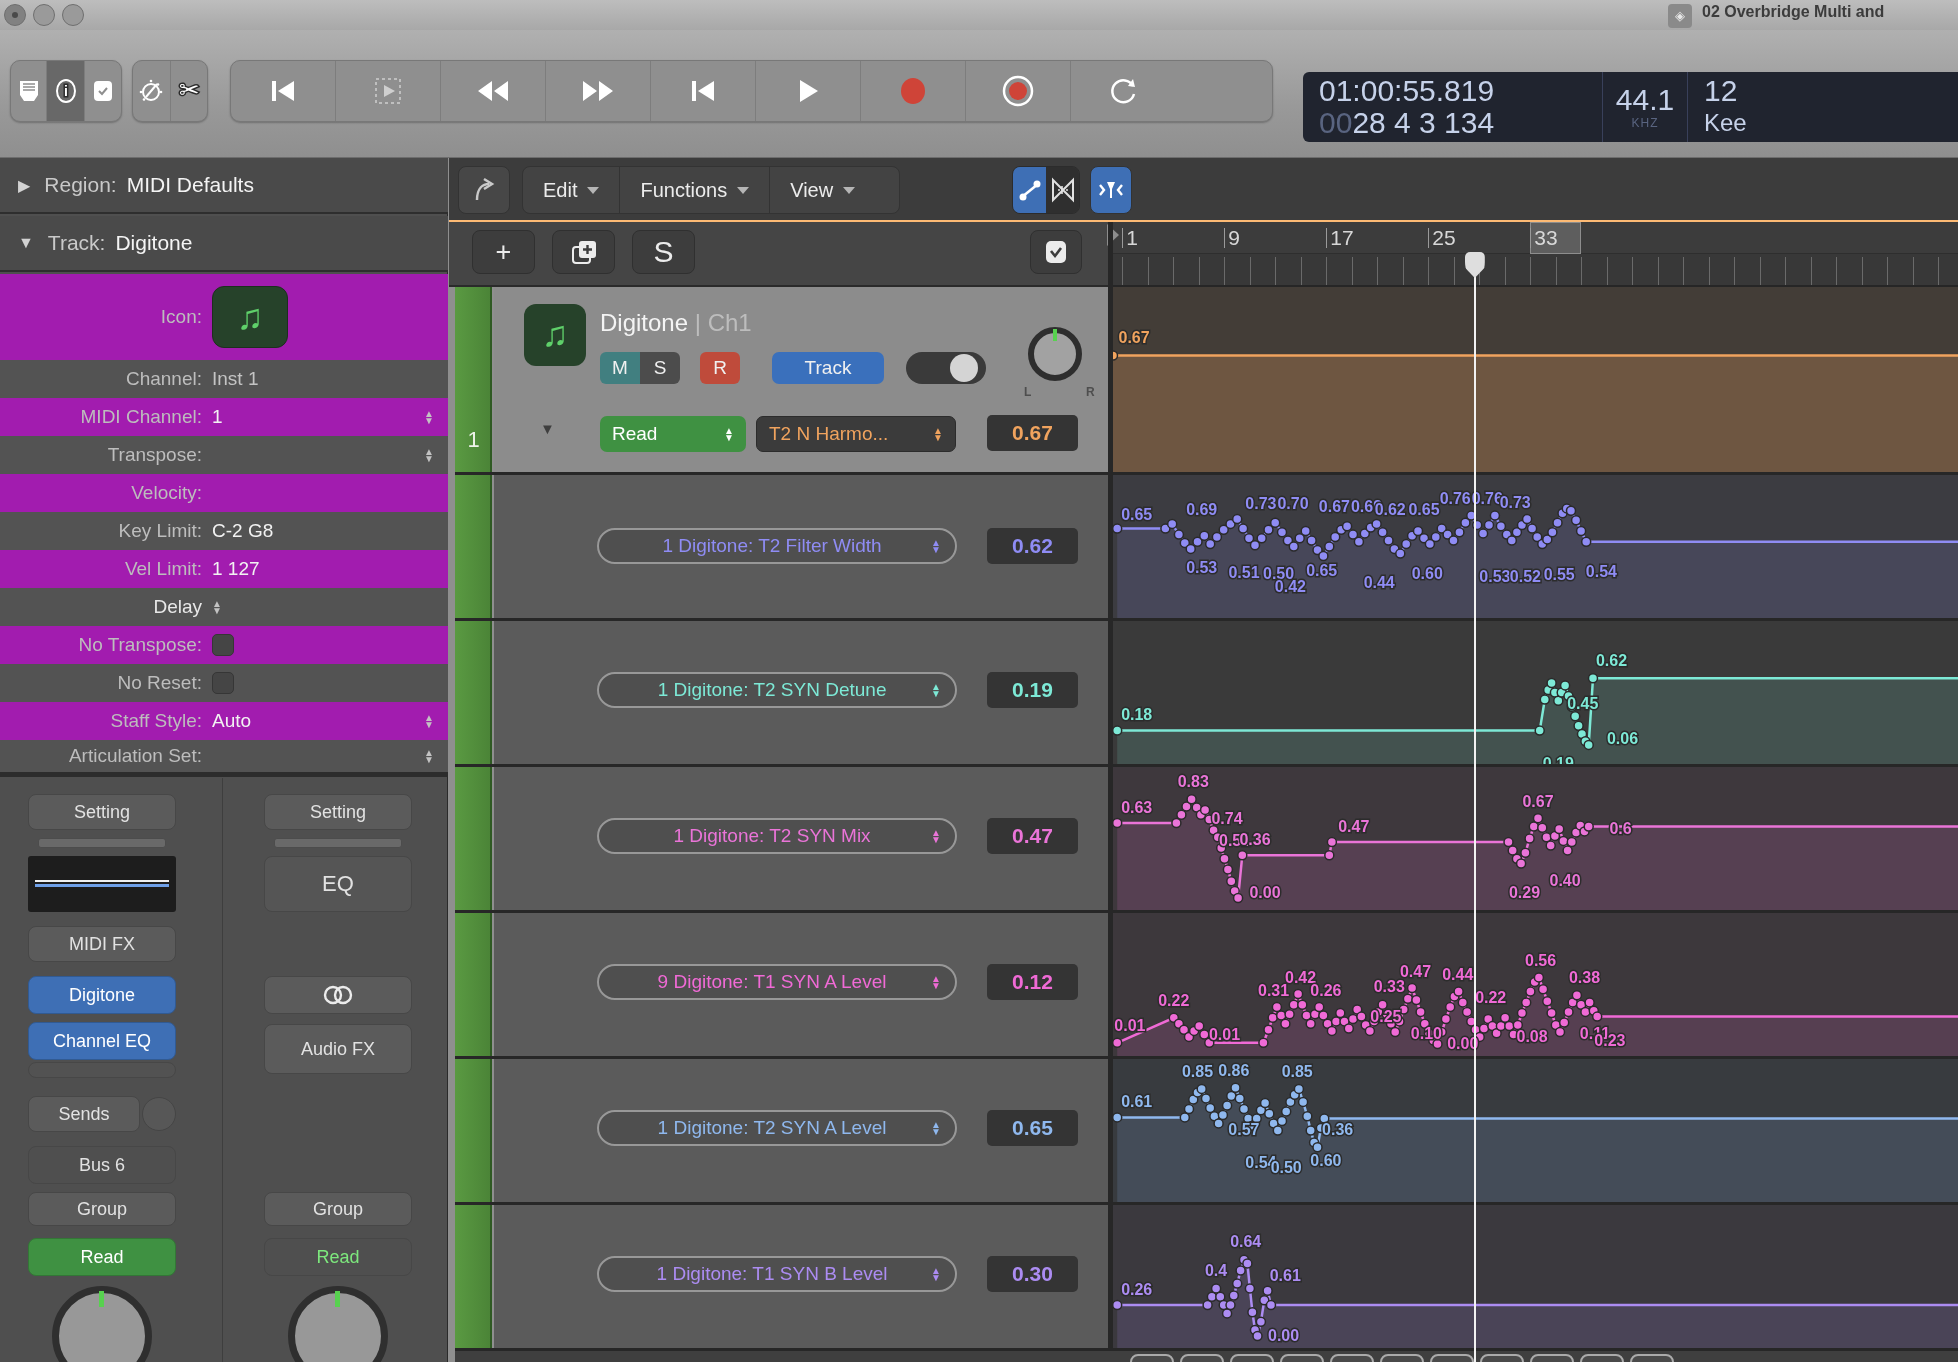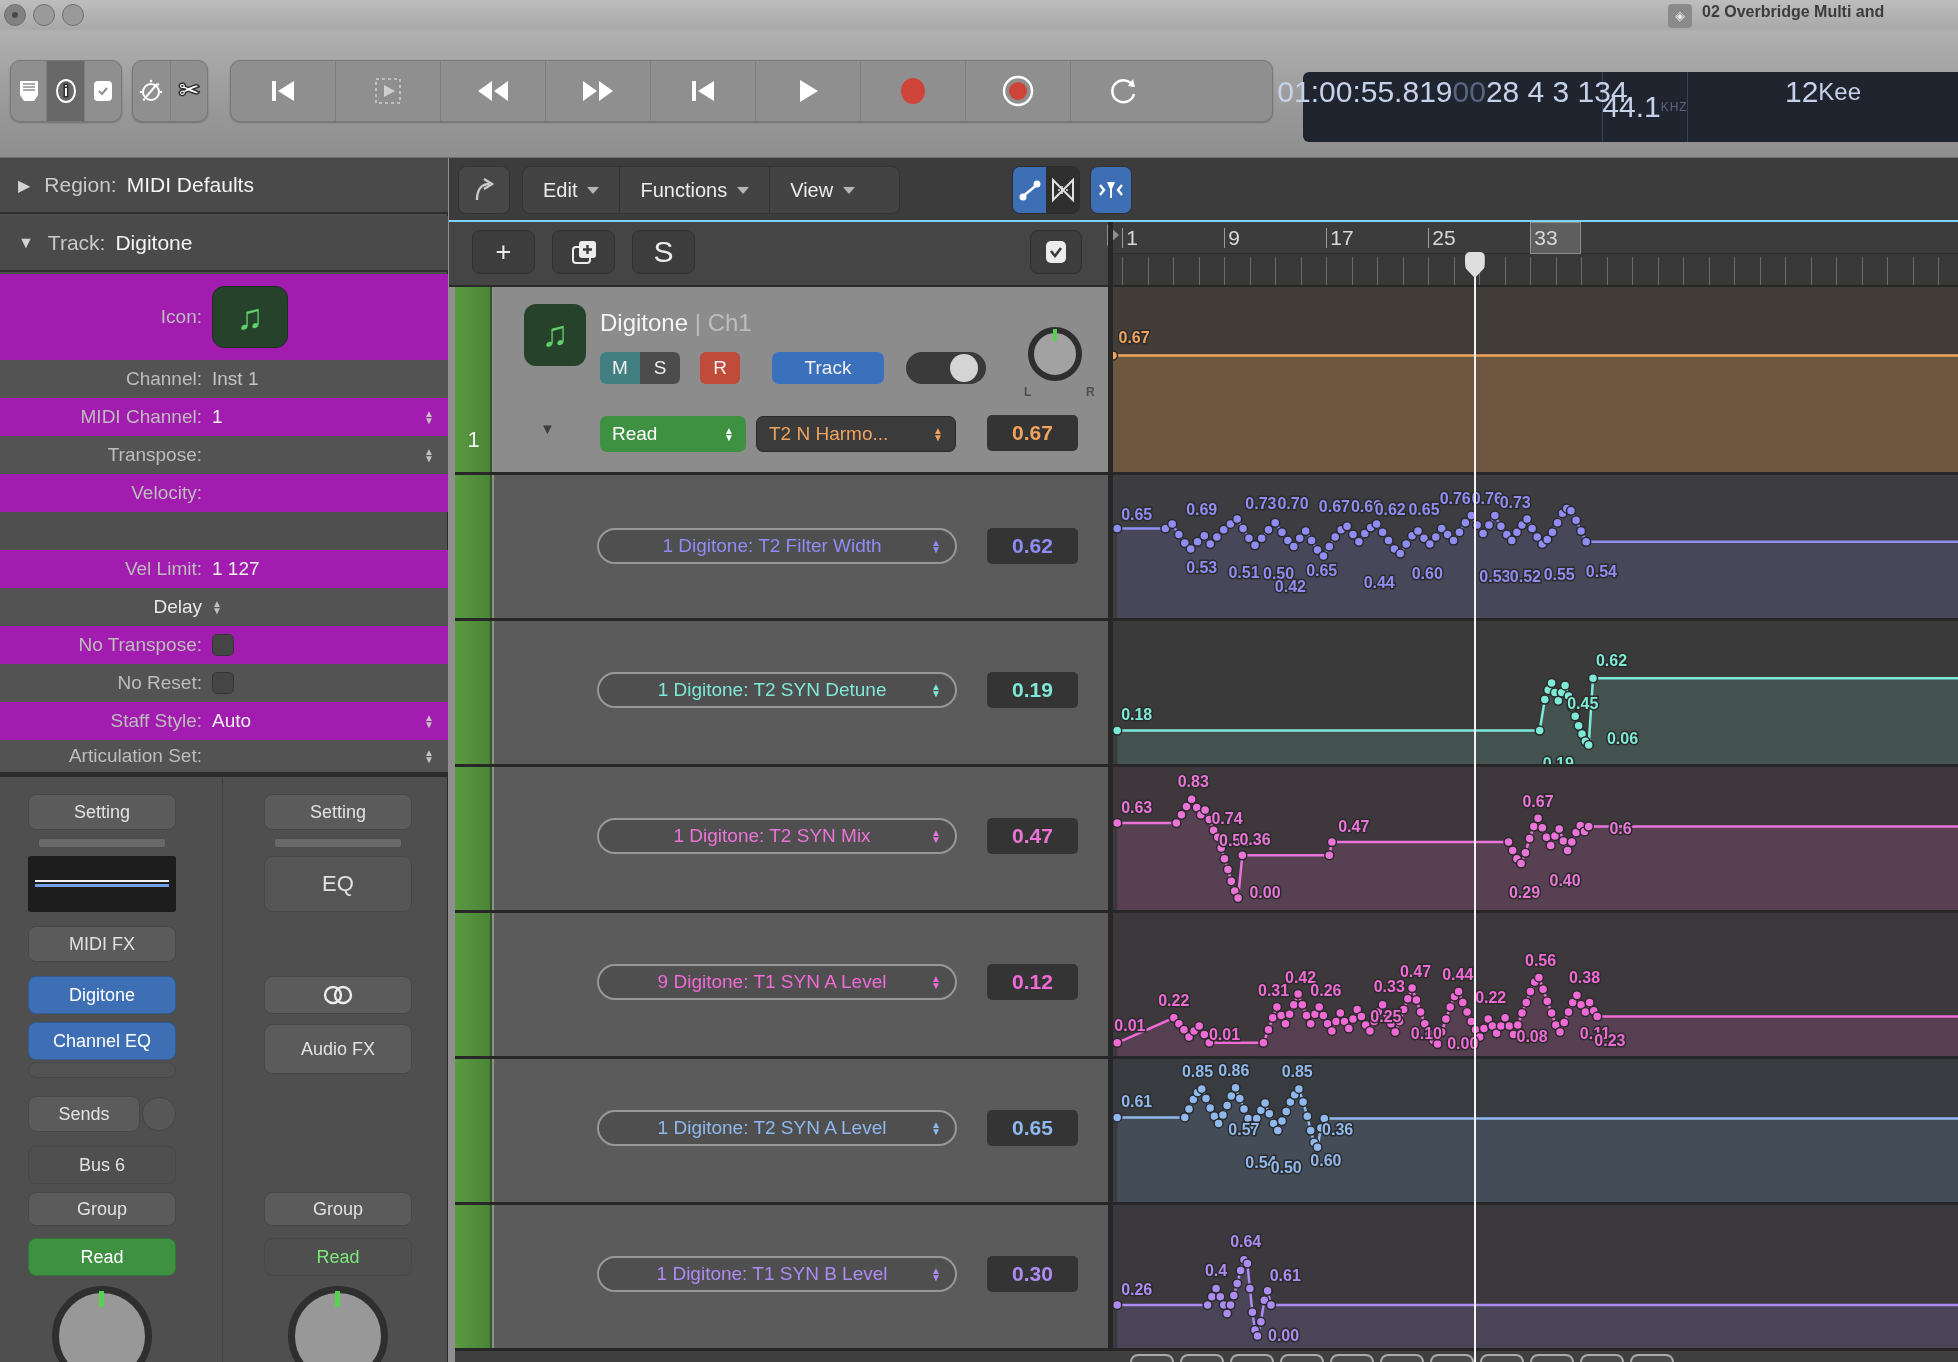--- a/index.html
+++ b/index.html
@@ -23,21 +23,21 @@
   .btn-group { position:absolute; top:30px; height:62px; background:#8f8f8f; border:1px solid #787878;
                border-radius:10px; display:flex; overflow:hidden; box-shadow:0 1px 2px rgba(0,0,0,.25); }
   .tb-btn { height:100%; display:flex; align-items:center; justify-content:center; color:#fff; border-right:1px solid #7d7d7d; }
   .tb-btn:last-child { border-right:none; }
   .tb-btn.sel { background:#686868; }
   .tb-btn svg { display:block; }
 
   
   .lcd { left:1303px; top:42px; width:655px; height:70px; background:#20242f; border-radius:6px 0 0 6px;
          display:flex; color:#c6d2ea; }
-  .lcd-sec { border-right:1px solid #39405a; padding:4px 16px; display:flex; flex-direction:row; justify-content:center; }
+  .lcd-sec { border-right:1px solid #39405a; padding:4px 16px; display:flex; flex-direction:column; justify-content:center; }
   .lcd-big { font-size:30px; line-height:32px; white-space:nowrap; }
   .lcd-dim { color:#596480; }
   .lcd-unit { font-size:12px; color:#596480; letter-spacing:1px; text-align:center; }
 
   
   .inspector { left:0; top:158px; width:448px; height:1204px; background:#4f4f4f; border-right:1px solid #2a2a2a; }
   .insp-band { position:absolute; left:0; width:448px; height:56px; background:#4a4a4a;
                border-bottom:2px solid #2e2e2e; display:flex; align-items:center; color:#c9c9c9; font-size:21px; }
   .insp-band .tri { margin:0 14px 0 18px; font-size:16px; color:#d2d2d2; }
   .insp-band .val { color:#f4f4f4; margin-left:10px; }
@@ -60,21 +60,21 @@
   .strip-btn.green { background:#3f9142; border-color:#337736; color:#fff; }
   .strip-btn.greentext { color:#7de87d; }
   .meterbar { position:absolute; height:10px; background:#696969; border-radius:3px; border:1px solid #4c4c4c; }
   .eq-thumb { position:absolute; background:#1d1d1d; border-radius:3px; }
   .knob { position:absolute; width:100px; height:100px; border-radius:50%; background:#989898;
           border:7px solid #2f2f2f; }
   .knob::after { content:""; position:absolute; left:40px; top:-2px; width:5px; height:16px; background:#57d14f; }
   .sends-circle { position:absolute; width:34px; height:34px; border-radius:50%; background:#575757; border:1px solid #454545; }
 
   
-  .ed-header { left:449px; top:158px; width:1509px; height:64px; background:#3c3c3c; border-bottom:2px solid #7dd3fc; }
+  .ed-header { left:449px; top:158px; width:1509px; height:64px; background:#3c3c3c; border-bottom:2px solid #fdba74; }
   .ed-btn { position:absolute; top:8px; height:48px; background:#474747; border:1px solid #333;
             border-radius:8px; display:flex; align-items:center; justify-content:center; color:#e6e6e6; }
   .seg { position:absolute; top:8px; height:48px; background:#434343; border:1px solid #333; border-radius:8px; display:flex; }
   .seg-item { display:flex; align-items:center; gap:10px; padding:0 20px; color:#ececec; font-size:20px; border-right:1px solid #333; }
   .seg-item:last-child { border-right:none; }
   .chev { width:0; height:0; border-left:6px solid transparent; border-right:6px solid transparent; border-top:7px solid #b5b5b5; }
   .mini-pair { position:absolute; top:8px; height:48px; display:flex; border-radius:8px; overflow:hidden; border:1px solid #2c2c2c; }
   .mini-btn { width:34px; display:flex; align-items:center; justify-content:center; }
   .mini-btn.on { background:#3e6fb5; }
   .mini-btn.off { background:#2f2f2f; }
@@ -286,20 +286,24 @@
       <span class="flabel">Transpose:</span>
         <span class="fval"></span>
       <span class="stepper">
           <span>▲</span>
           <span>▼</span>
         </span>
     </div>
     <div class="frow" style="top:316px">
       <span class="flabel">Velocity:</span>
         <span class="fval"></span>
+    </div>
+    <div class="frow alt" style="top:354px">
+      <span class="flabel">Key Limit:</span>
+        <span class="fval">C-2  G8</span>
     </div>
     <div class="frow" style="top:392px">
       <span class="flabel">Vel Limit:</span>
         <span class="fval">1  127</span>
     </div>
     <div class="frow alt" style="top:430px">
       <span class="flabel" style="color:#e8e8e8">Delay</span>
       <span class="stepper inline">
           <span>▲</span>
           <span>▼</span>

